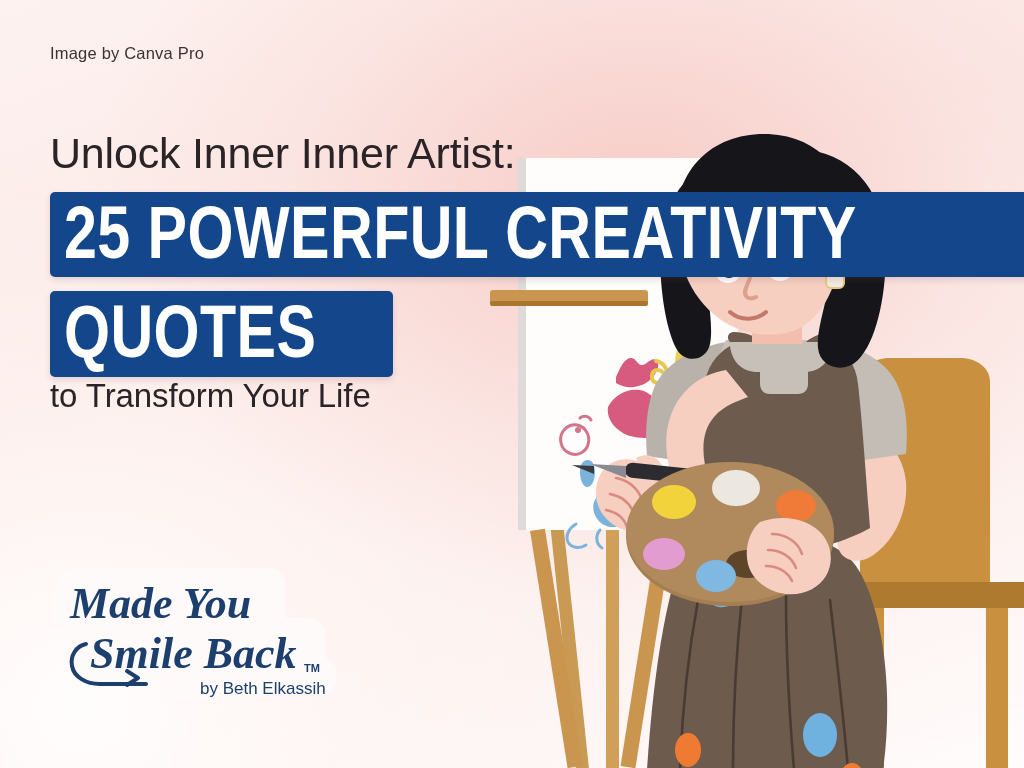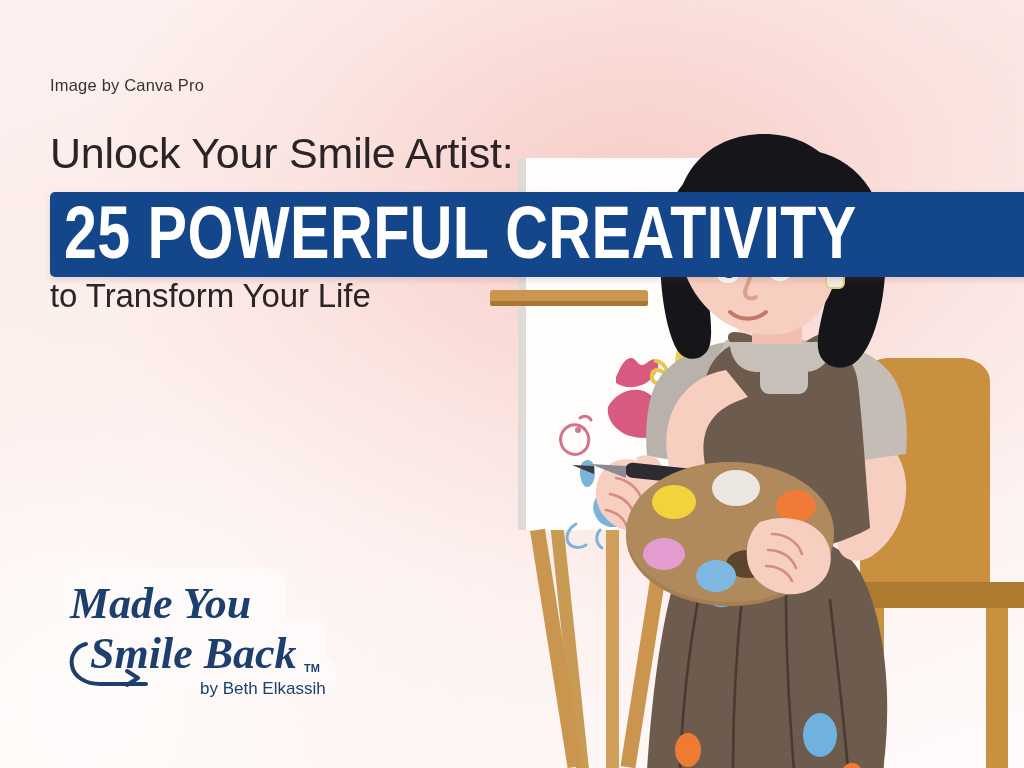--- a/index.html
+++ b/index.html
@@ -21,21 +21,20 @@
 
   
   .credit {
     position: absolute;
     left: 50px;
     top: 44px;
     font-size: 16.5px;
     letter-spacing: 0.2px;
     color: #3c3235;
     font-weight: 400;
-    margin-top: 32px;
   }
 
   
   .headline {
     position: absolute;
     left: 50px;
     top: 130px;
     width: 690px;
     z-index: 6;
   }
@@ -262,23 +261,26 @@
           <path d="M342 404c14 0 26 8 30 20"></path>
           <path d="M338 420c13 0 24 7 28 18"></path>
           <path d="M336 436c12 0 22 6 26 15"></path>
         </g>
       </g>
 
     </svg>
   </div>
 
   <div class="headline">
-    <div class="line-top">Unlock Your Smile Artist:</div>
+    <div class="line-top">Unlock Inner Inner Artist:</div>
     <div class="banner banner-1">
       <span class="banner-text">25 POWERFUL CREATIVITY</span>
+    </div>
+    <div class="banner banner-2">
+      <span class="banner-text">QUOTES</span>
     </div>
     <div class="line-bottom">to Transform Your Life</div>
   </div>
 
   <div class="logo">
     <svg width="300" height="150" viewBox="0 0 300 150" xmlns="http://www.w3.org/2000/svg">
       <g fill="#fdfbfa" opacity="0.95">
         <rect x="2" y="8" width="228" height="62" rx="18"></rect>
         <rect x="18" y="58" width="252" height="62" rx="18"></rect>
         <rect x="120" y="98" width="160" height="36" rx="14"></rect>

